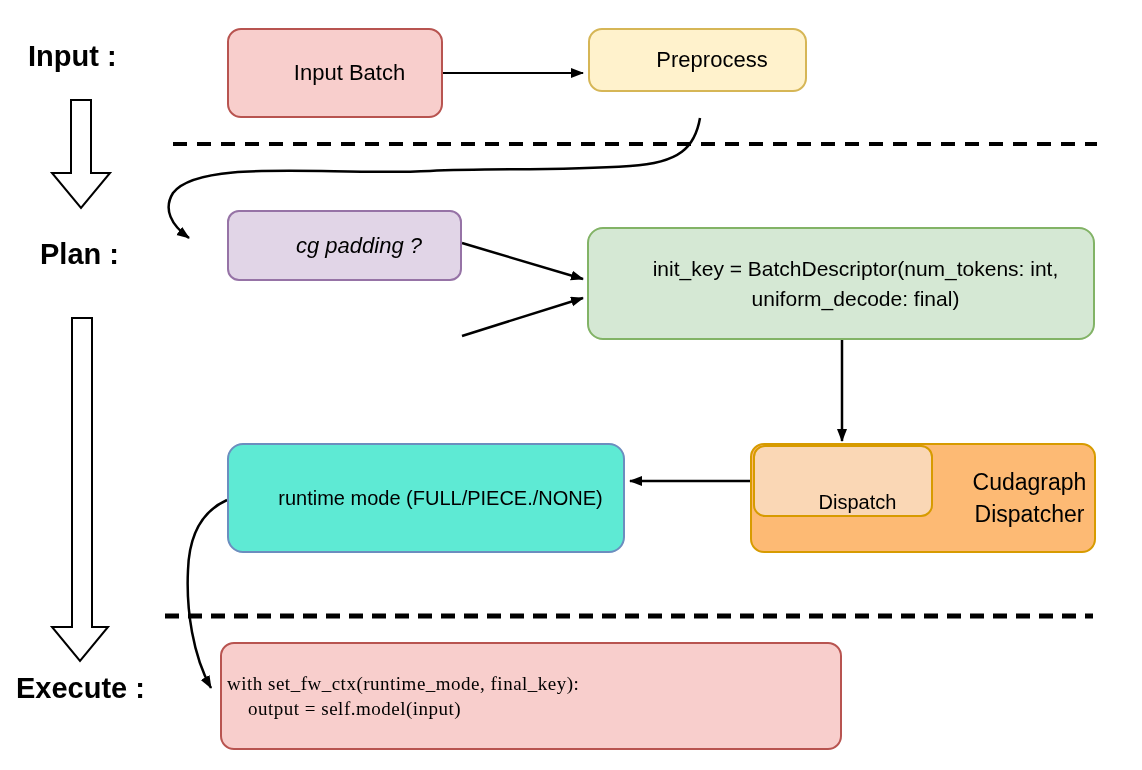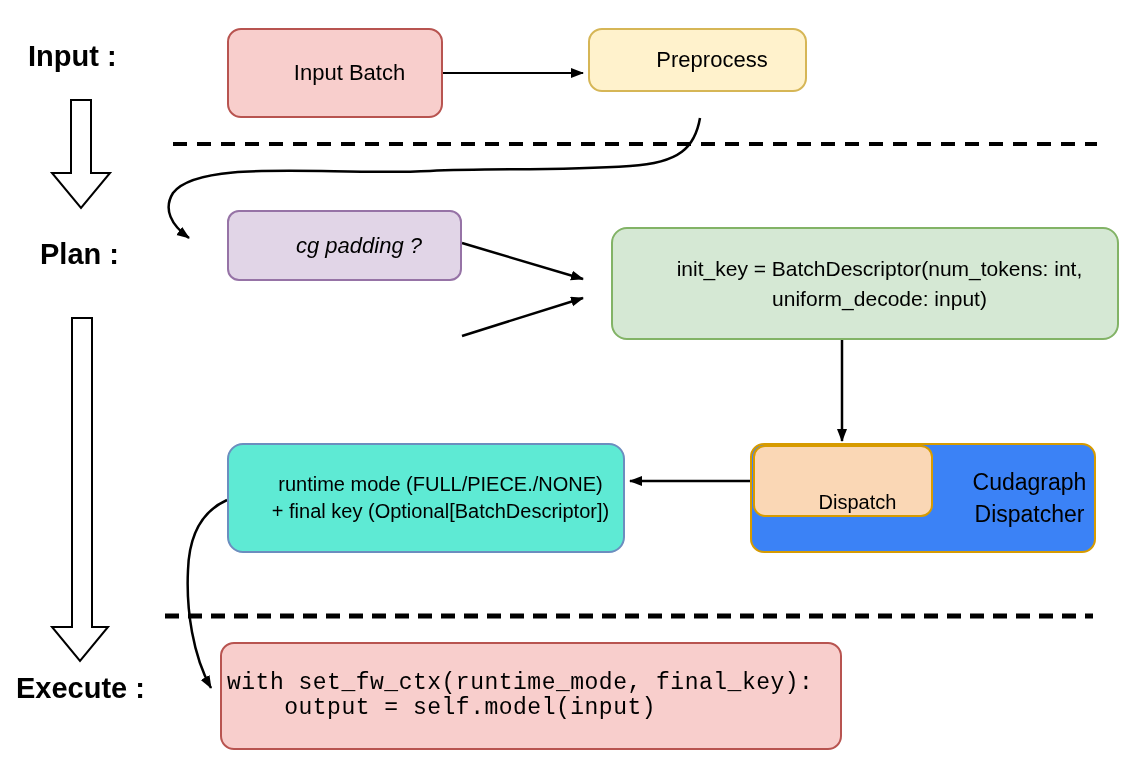--- a/index.html
+++ b/index.html
@@ -12,33 +12,33 @@
   .section-label {
     position:absolute; font-weight:bold; font-size:29px; color:#000;
     white-space:nowrap;
   }
   .node {
     position:absolute; box-sizing:border-box; border:2px solid #000;
     display:flex; flex-direction:column; align-items:center; justify-content:center;
     text-align:center; border-radius:14px; font-size:22px; line-height:1.25;
   }
   .node .nline { width:100%;padding-left:29px; }
-  #init-key { font-size:21px; line-height:30px; border-radius:16px;margin-left:24px; }
+  #init-key { font-size:21px; line-height:30px; border-radius:16px; }
   #runtime-mode { font-size:20px; line-height:27px; border-radius:16px; }
   #dispatcher-outer { border-radius:14px; }
   #dispatcher-label {
     position:absolute; right:4px; top:0; height:100%; width:150px;
     display:flex; flex-direction:column; align-items:center; justify-content:center;
     font-size:23px; line-height:32px; text-align:center;
   }
   #dispatch-inner { border-radius:12px; font-size:20px; }
   #cg-padding, #uniform-decode { border-radius:12px;font-style:italic; }
   #execute-code {
     align-items:flex-start; justify-content:center; text-align:left;
-    font-family:Liberation Mono, monospace; font-size:23px; line-height:25px;
+    font-family:Liberation Serif, serif; font-size:19px; line-height:25px;
     letter-spacing:0.5px; padding-left:5px; border-radius:14px;
   }
   .code-line { white-space:pre; }
 </style>
 </head>
 <body>
 
 <div id="canvas">
 
   <svg id="connectors" viewBox="0 0 1142 770" xmlns="http://www.w3.org/2000/svg">
@@ -75,29 +75,28 @@
     <div class="nline">Preprocess</div>
   </div>
 
   <div class="node" id="cg-padding" style="left: 227px; top: 210px; width: 235px; height: 71px; background-color: rgb(225, 213, 231); border-color: rgb(150, 115, 166);">
     <div class="nline">cg padding ?</div>
   </div>
 
 
   <div class="node" id="init-key" style="left: 587px; top: 227px; width: 508px; height: 113px; background-color: rgb(213, 232, 212); border-color: rgb(130, 179, 102);">
     <div class="nline">init_key = BatchDescriptor(num_tokens: int,</div>
-    <div class="nline">uniform_decode: input)</div>
+    <div class="nline">uniform_decode: final)</div>
   </div>
 
   <div class="node" id="runtime-mode" style="left: 227px; top: 443px; width: 398px; height: 110px; background-color: #5eead4; border-color: rgb(108, 142, 191);">
     <div class="nline">runtime mode (FULL/PIECE./NONE)</div>
-    <div class="nline">+ final key (Optional[BatchDescriptor])</div>
   </div>
 
-  <div class="node" id="dispatcher-outer" style="left: 750px; top: 443px; width: 346px; height: 110px; background-color: #3b82f6; border-color: rgb(215, 155, 0);">
+  <div class="node" id="dispatcher-outer" style="left: 750px; top: 443px; width: 346px; height: 110px; background-color: #fdba74; border-color: rgb(215, 155, 0);">
     <div id="dispatcher-label">
       <div class="nline">Cudagraph</div>
       <div class="nline">Dispatcher</div>
     </div>
   </div>
 
   <div class="node" id="dispatch-inner" style="left: 753px; top: 445px; width: 180px; height: 72px; background-color: rgb(250, 215, 181); border-color: rgb(215, 155, 0); justify-content: flex-end;">
     <div class="nline">Dispatch</div>
   </div>
 

